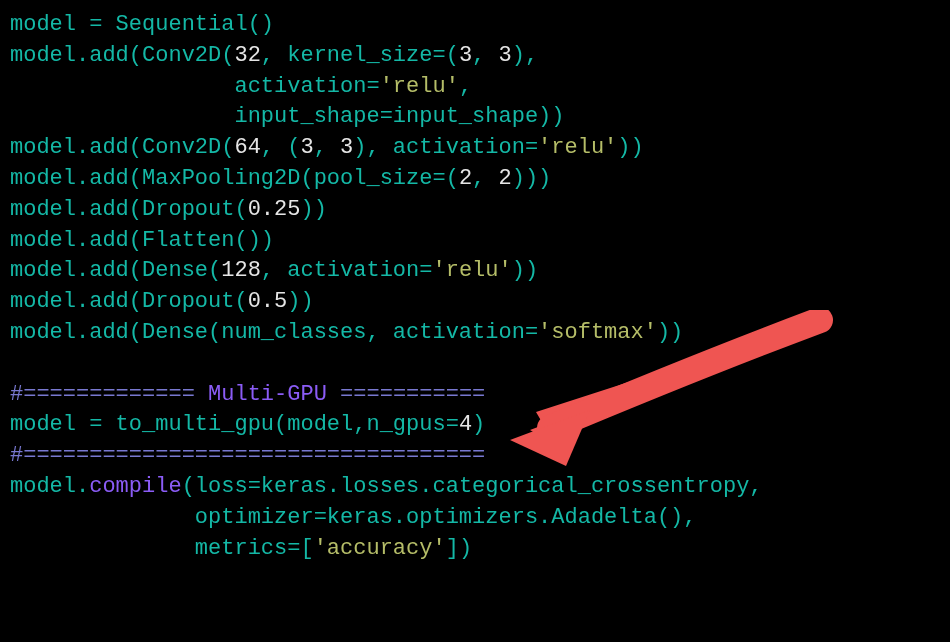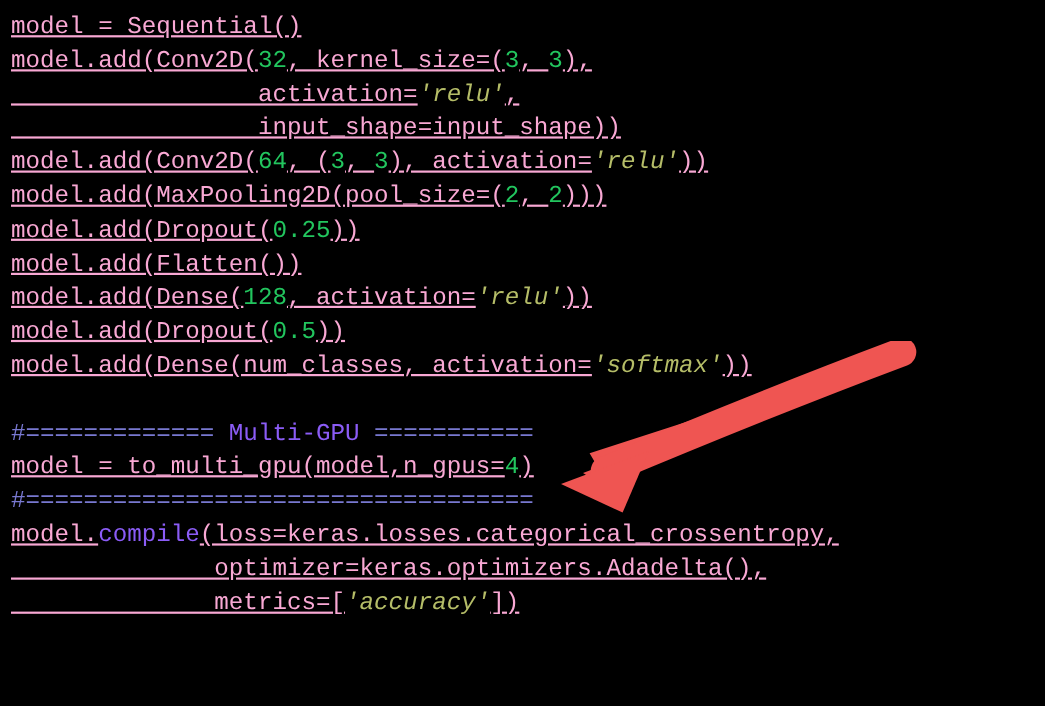--- a/index.html
+++ b/index.html
@@ -13,23 +13,23 @@
     width: 950px;
     height: 642px;
     box-sizing: border-box;
     position: relative;
     overflow: hidden;
   }
   pre {
     margin: 0;
     font-family: inherit;
   }
-  .w  { color: #f9a8d4; text-decoration: underline; }          
-  .n  { color: #22c55e; margin-top: 44px; }          
-  .str{ color: #b5bd68; font-style: italic; }
+  .w  { color: #14b8a6; }          
+  .n  { color: #e5e5e5; margin-top: 44px; }          
+  .str{ color: #b5bd68; }
   .call { color: #8b5cf6; }        
   .comment { color: #7878d0; }     
   .arrow {
     position: absolute;
     top: 310px;
     left: 500px;
     pointer-events: none;
   }
   .blank { height: 1.4em; }
 </style>

